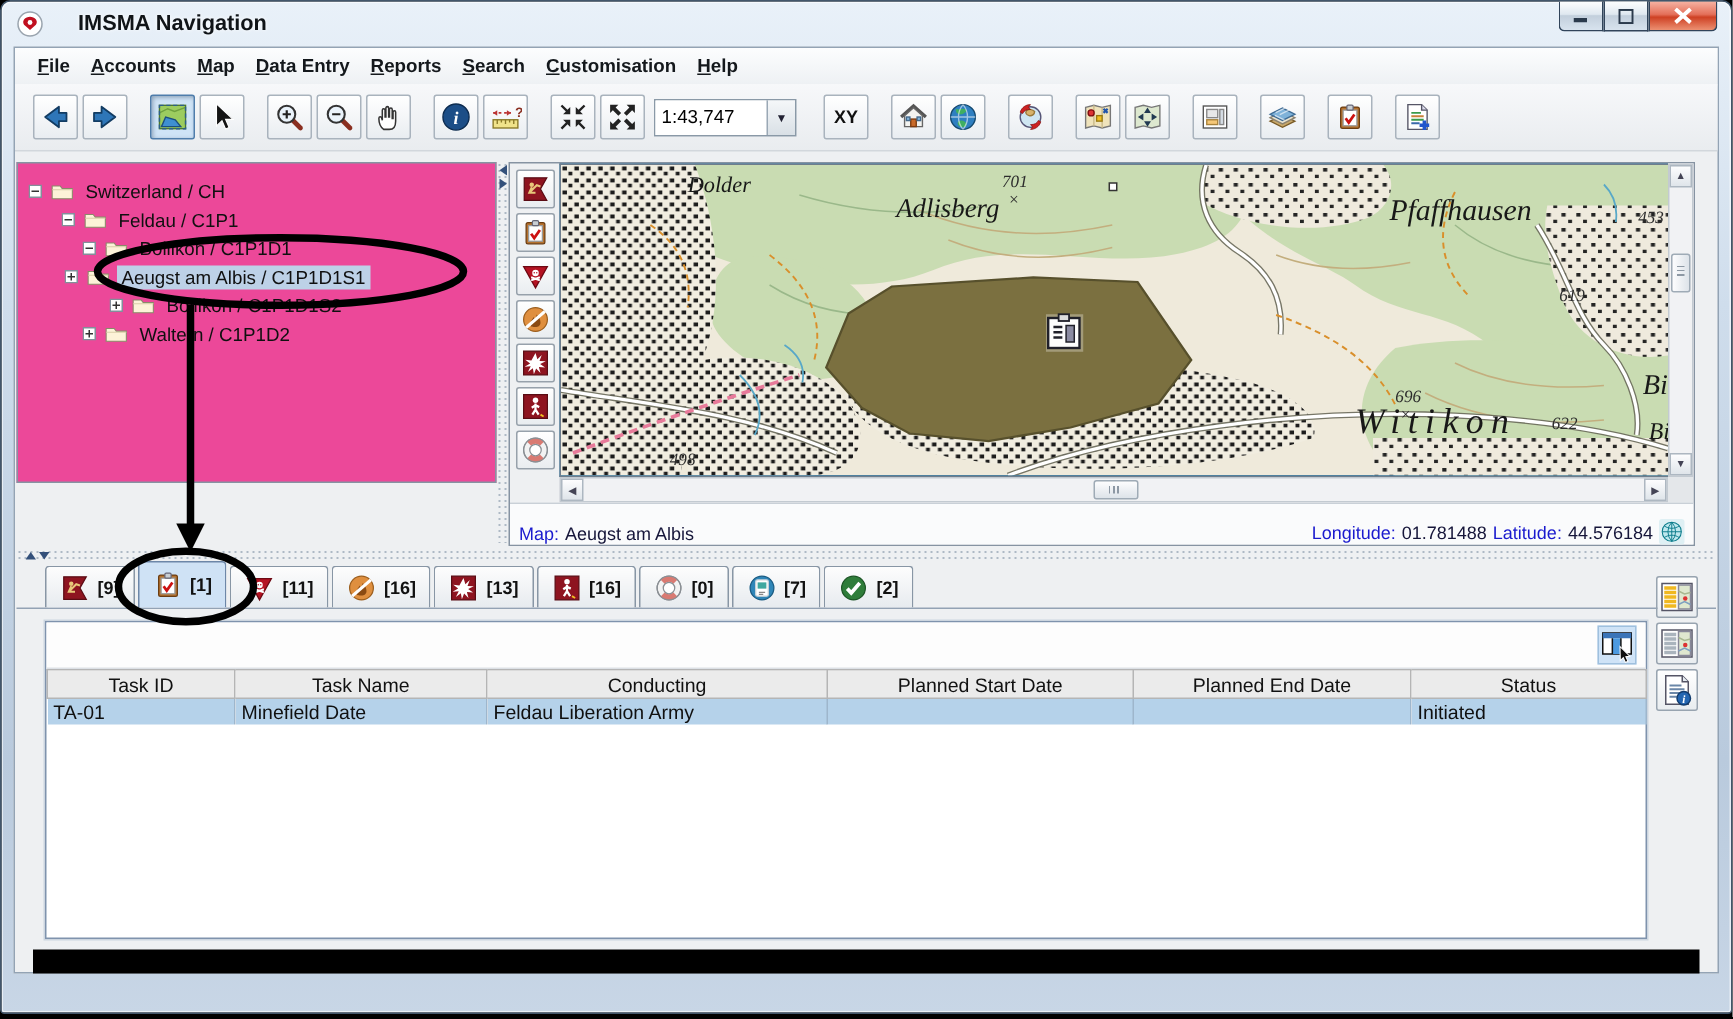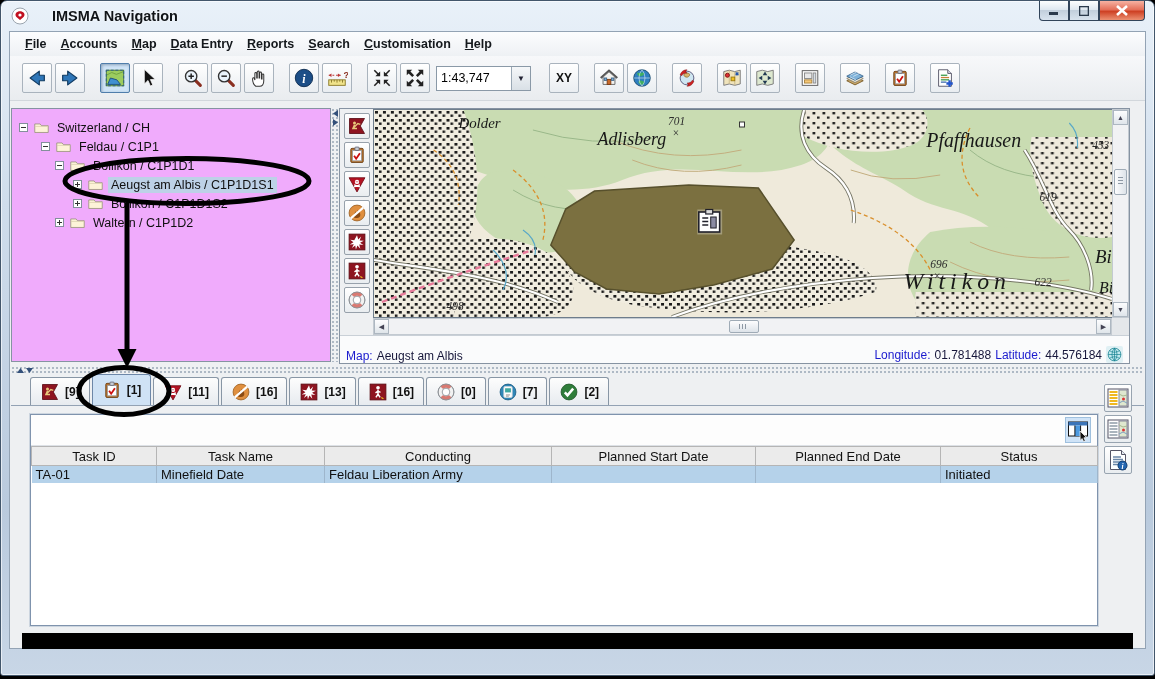--- a/index.html
+++ b/index.html
@@ -32,21 +32,21 @@
       background:linear-gradient(#ffffff,#e9edf1);display:flex;align-items:center;justify-content:center}
   .tb.pressed{background:#cfe4f7;border-color:#4f7dab;box-shadow:inset 1px 1px 3px rgba(20,40,70,.35)}
   .tb-sep{width:9px;flex:0 0 auto}
   .tb-label{font-size:12px;font-weight:bold;color:#111}
   .scale-combo{display:flex;height:23px;margin:0 3px;border:1px solid #8a99a7;background:#fff;align-items:stretch}
   .scale-input{width:66px;border:none;outline:none;font-size:12.5px;padding:1px 4px;font-family:"Liberation Sans",sans-serif}
   .scale-btn{width:18px;background:linear-gradient(#f5f7f9,#d9e0e6);border-left:1px solid #9aa8b5;
              display:flex;align-items:center;justify-content:center;font-size:8px;color:#223}
   
   .main{position:absolute;top:76px;left:1px;right:1px;height:258px}
-  .tree-panel{position:absolute;left:0;top:0;width:320px;height:254px;background:#f0abfc;
+  .tree-panel{position:absolute;left:0;top:0;width:320px;height:214px;background:#ec4899;
               border:1px solid #8693a2;box-sizing:border-box;overflow:hidden;padding-top:9px}
   .tree-row{height:19px;display:flex;align-items:center;font-size:12.5px;color:#101010;white-space:nowrap}
   .expander{width:11px;height:11px;margin-right:4px;flex:0 0 auto;display:flex;align-items:center;justify-content:center}
   .ticon{margin-right:4px;flex:0 0 auto;display:flex}
   .tree-label{padding:1px 3px}
   .tree-row.selected .tree-label{background:#bdd1e7}
   .vsplit{position:absolute;left:320px;top:0;width:8px;height:254px;
           background-image:radial-gradient(circle,#aeb9c5 .8px,transparent .9px);background-size:4px 4px}
   .vsplit svg{display:block;margin:2px auto 1px auto}
   
@@ -370,21 +370,21 @@
               </svg>
             </span>
             <span class="icon ticon">
               <svg viewBox="0 0 24 24" width="17" height="17">
                 <path d="M2.5 7h7.5l2 2.5h9.5V19h-19z" fill="#fdf3d8" stroke="#8a8a6a"></path>
                 <path d="M2.5 10.5h19" stroke="#d8cfa8"></path>
               </svg>
             </span>
             <span class="tree-label">Bollikon / C1P1D1</span>
           </div>
-          <div class="tree-row selected" style="padding-left: 60px;">
+          <div class="tree-row selected" style="padding-left: 30px;">
             <span class="expander">
               <svg width="9" height="9">
                 <rect x="0.5" y="0.5" width="8" height="8" fill="#fff" stroke="#838f9b"></rect>
                 <line x1="2" y1="4.5" x2="7" y2="4.5" stroke="#333"></line>
                 <line x1="4.5" y1="2" x2="4.5" y2="7" stroke="#333"></line>
               </svg>
             </span>
             <span class="icon ticon">
               <svg viewBox="0 0 24 24" width="17" height="17">
                 <path d="M2.5 7h7.5l2 2.5h9.5V19h-19z" fill="#fdf3d8" stroke="#8a8a6a"></path>

